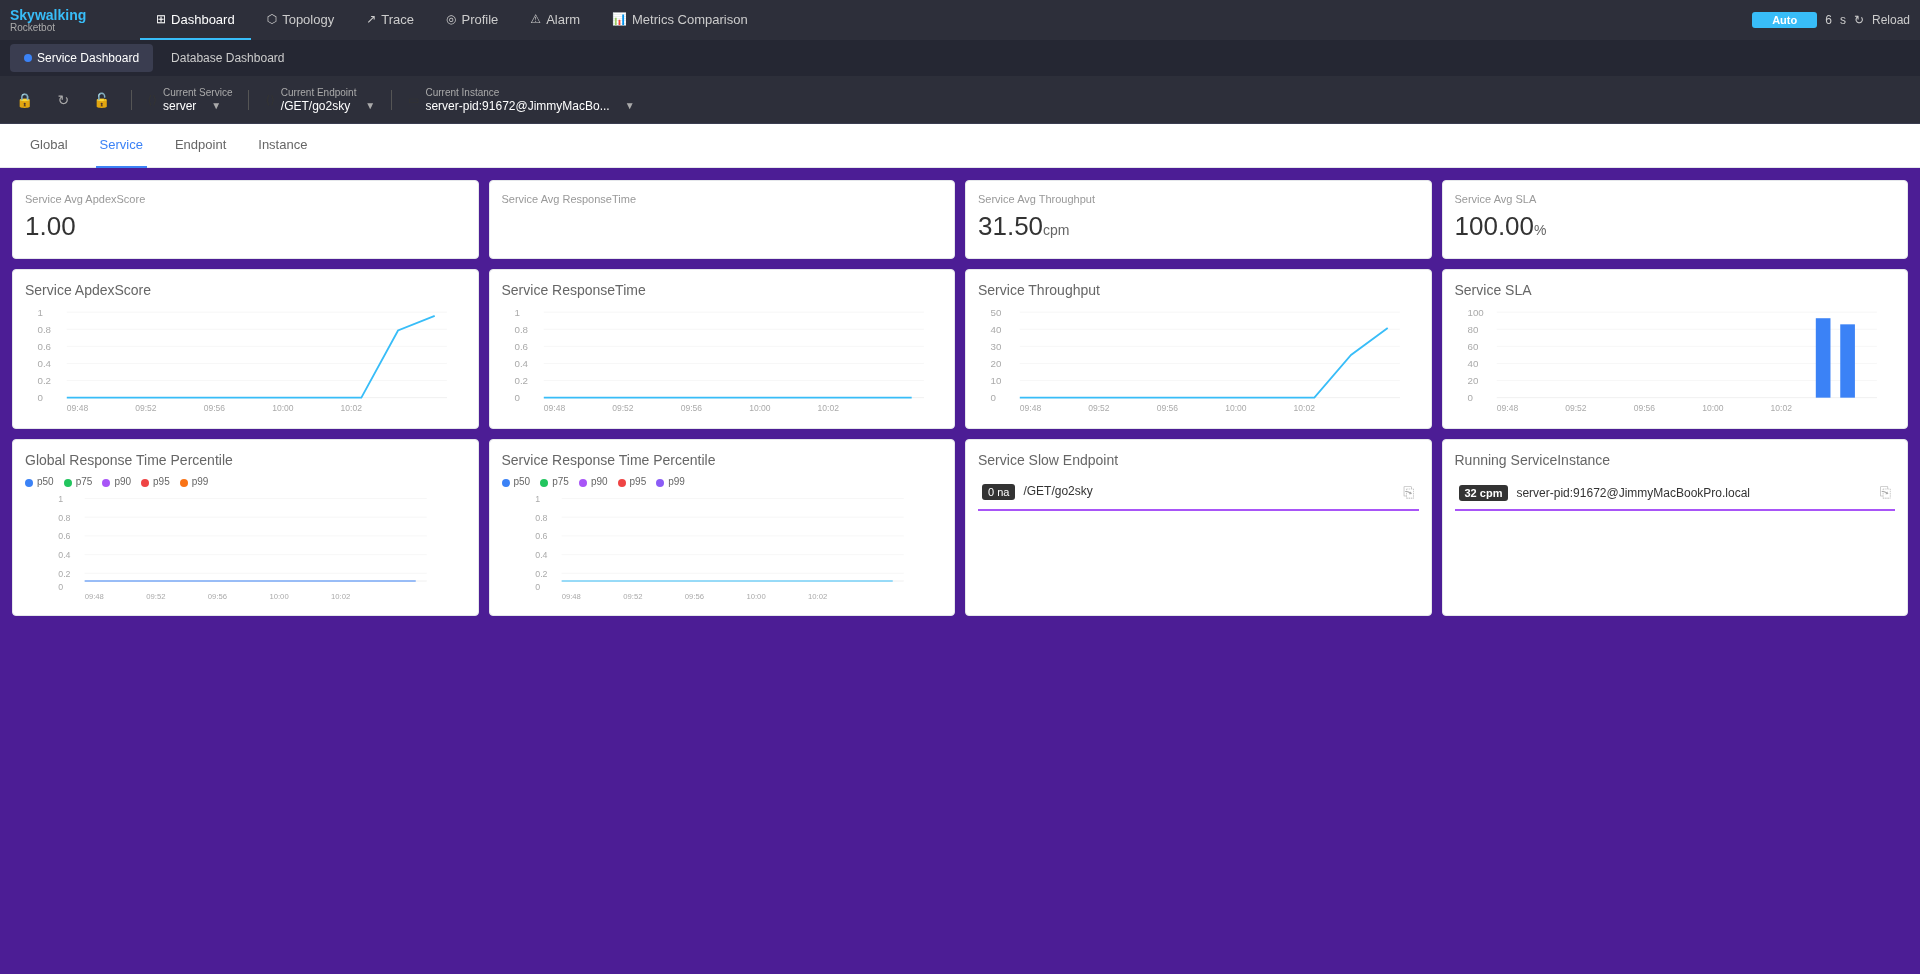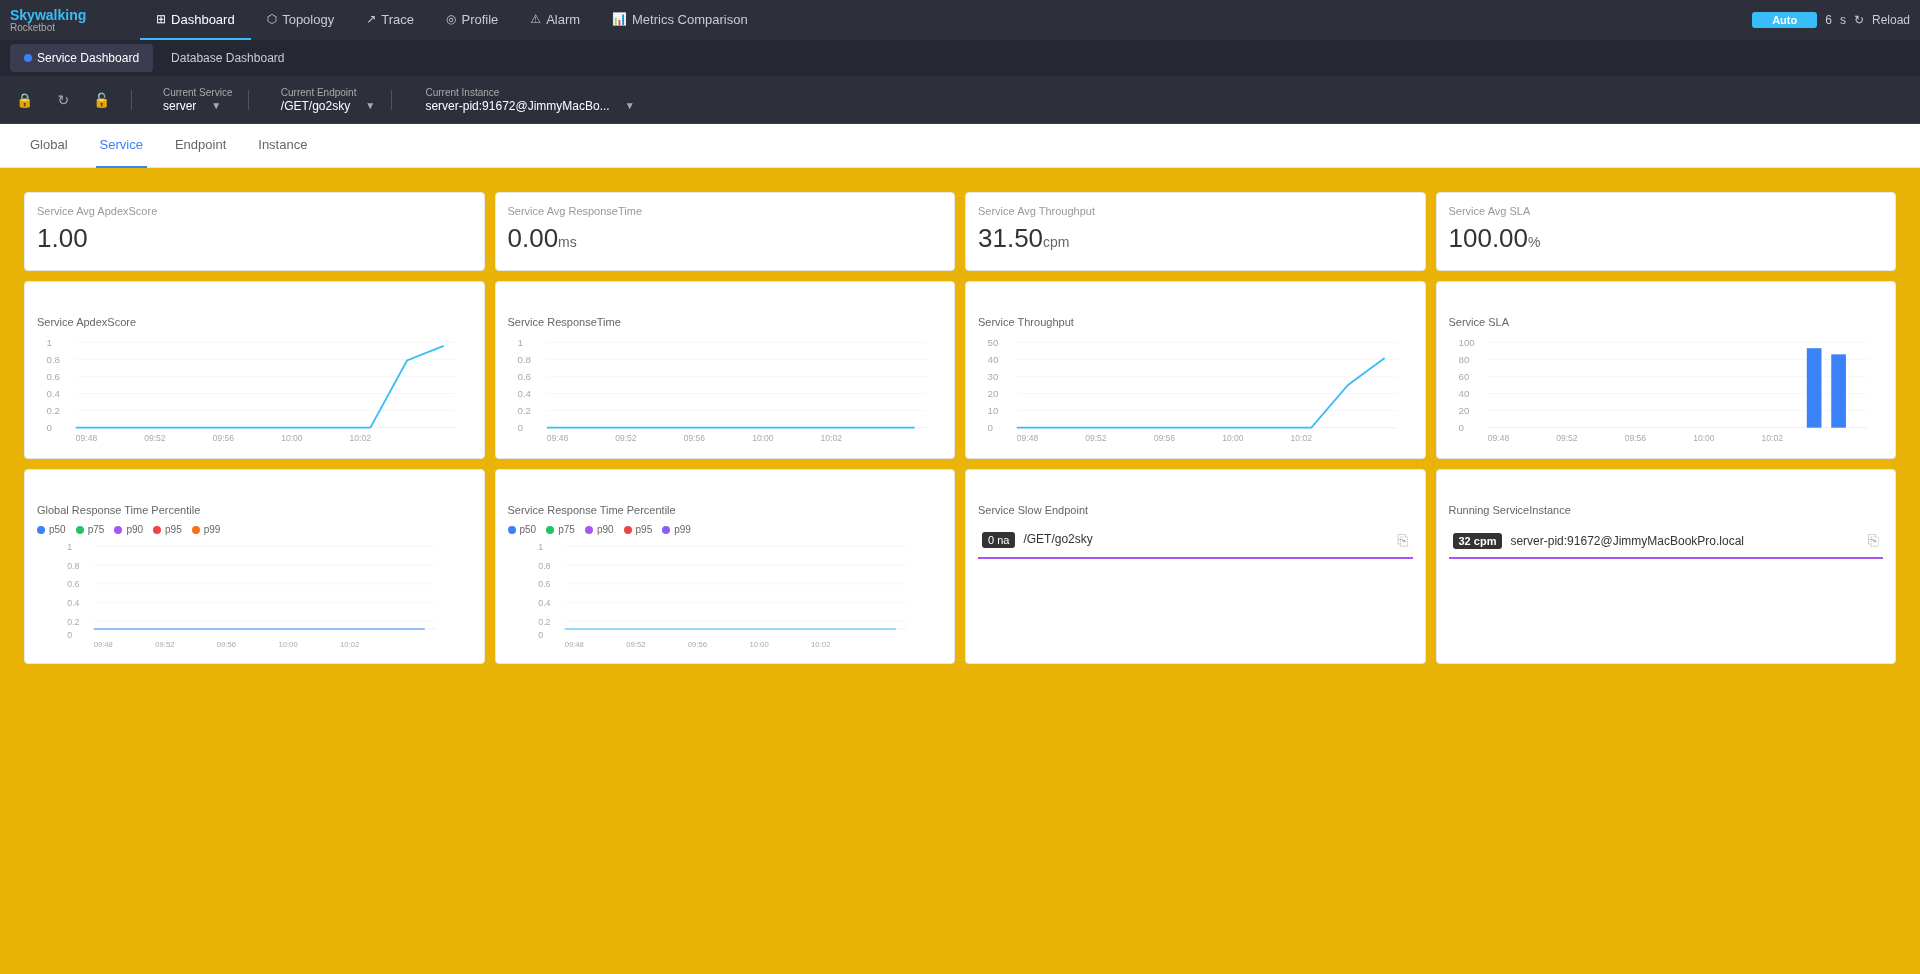--- a/index.html
+++ b/index.html
@@ -171,22 +171,22 @@
       align-items: center;
       border-bottom: 2px solid transparent;
     }
     .sub-tab.active {
       color: #3b82f6;
       border-bottom: 2px solid #3b82f6;
     }
 
     
     .main-content {
-      padding: 24px;
-      background: #eab308;
+      padding: 12px;
+      background: #4c1d95;
       min-height: calc(100vh - 168px);
     }
 
     
     .dashboard-grid {
       display: grid;
       grid-template-columns: 1fr 1fr 1fr 1fr;
       gap: 10px;
       margin-bottom: 10px;
     }
@@ -220,38 +220,37 @@
     }
 
     
     .chart-card {
       background: #fff;
       border-radius: 4px;
       padding: 12px;
       border: 1px solid #e5e7eb;
     }
     .chart-title {
-      font-size: 11px;
+      font-size: 14px;
       color: #666;
       margin-bottom: 8px;
-      margin-top: 22px;
     }
     .chart-area {
       position: relative;
       height: 110px;
     }
     .chart-legend {
       display: flex;
       gap: 10px;
       flex-wrap: wrap;
       margin-bottom: 6px;
     }
     .legend-item {
       display: flex;
-      align-items: center;
+      align-items: flex-end;
       gap: 4px;
       font-size: 10px;
       color: #666;
     }
     .legend-dot {
       width: 8px; height: 8px;
       border-radius: 50%;
       flex-shrink: 0;
     }
 
@@ -423,23 +422,20 @@
     <div class="card">
       <div class="card-title">Service Avg ApdexScore</div>
       <div class="card-value">
         <span>1.00</span>
         <span class="card-unit"></span>
       </div>
     </div>
 
     <div class="card">
       <div class="card-title">Service Avg ResponseTime</div>
-      <div class="card-value">
-        <span>0.00</span><span class="card-unit">ms</span>
-      </div>
     </div>
 
     <div class="card">
       <div class="card-title">Service Avg Throughput</div>
       <div class="card-value">
         <span>31.50</span><span class="card-unit">cpm</span>
       </div>
     </div>
 
     <div class="card">

